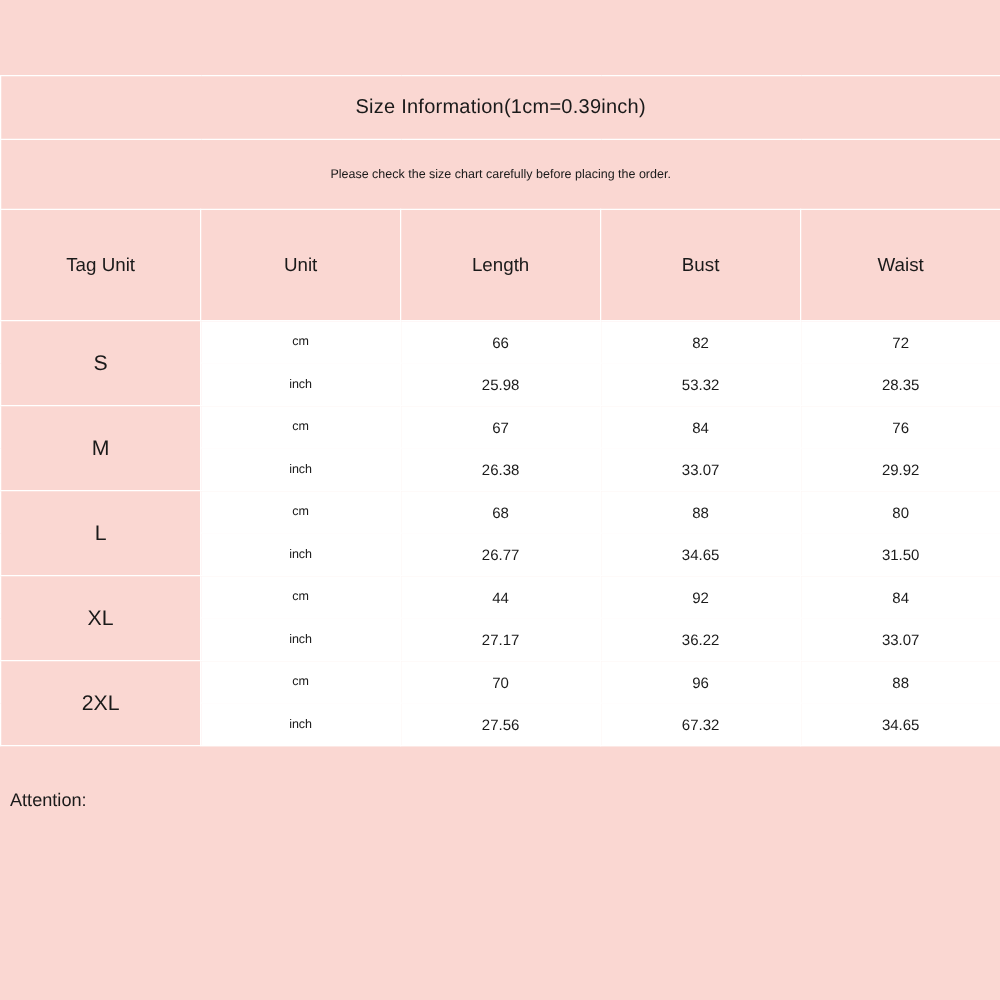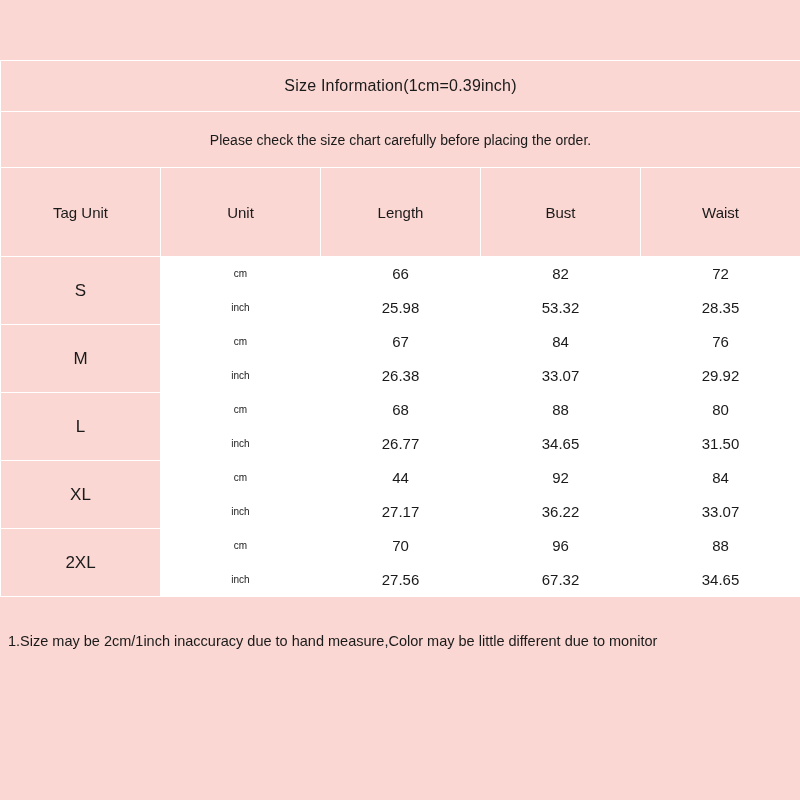--- a/index.html
+++ b/index.html
@@ -41,37 +41,37 @@
     font-weight: normal;
   }
   .title-cell {
     height: 50px;
     font-size: 16px;
     font-weight: bold;
     letter-spacing: 0.2px;
   }
   .subtitle-cell {
     height: 55px;
-    font-size: 14px;
+    font-size: 10px;
   }
   .head-cell {
     height: 88px;
     font-size: 15px;
     font-weight: bold;
   }
   .tag-cell {
     font-size: 17px;
     font-weight: bold;
   }
   .unit-cell {
     height: 33px;
     font-size: 10px;
   }
   .val-cell {
-    font-size: 15px;
+    font-size: 12px;
   }
   .white {
     background: #ffffff !important;
   }
   .attention {
     position: absolute;
     left: 0;
     top: 622px;
     width: 800px;
     padding: 8px 8px 0 8px;
@@ -184,16 +184,16 @@
           <td class="unit-cell white">inch</td>
           <td class="unit-cell val-cell white">27.56</td>
           <td class="unit-cell val-cell white">67.32</td>
           <td class="unit-cell val-cell white">34.65</td>
         </tr>
       </tbody>
     </table>
   </div>
 
   <div class="attention">
-    <div>1.Size may be 2cm/1inch inaccuracy due to hand measure,Color may be little different due to monitor</div>
+    <div>Attention:</div>
   </div>
 
 </div>
 
 </body></html>

